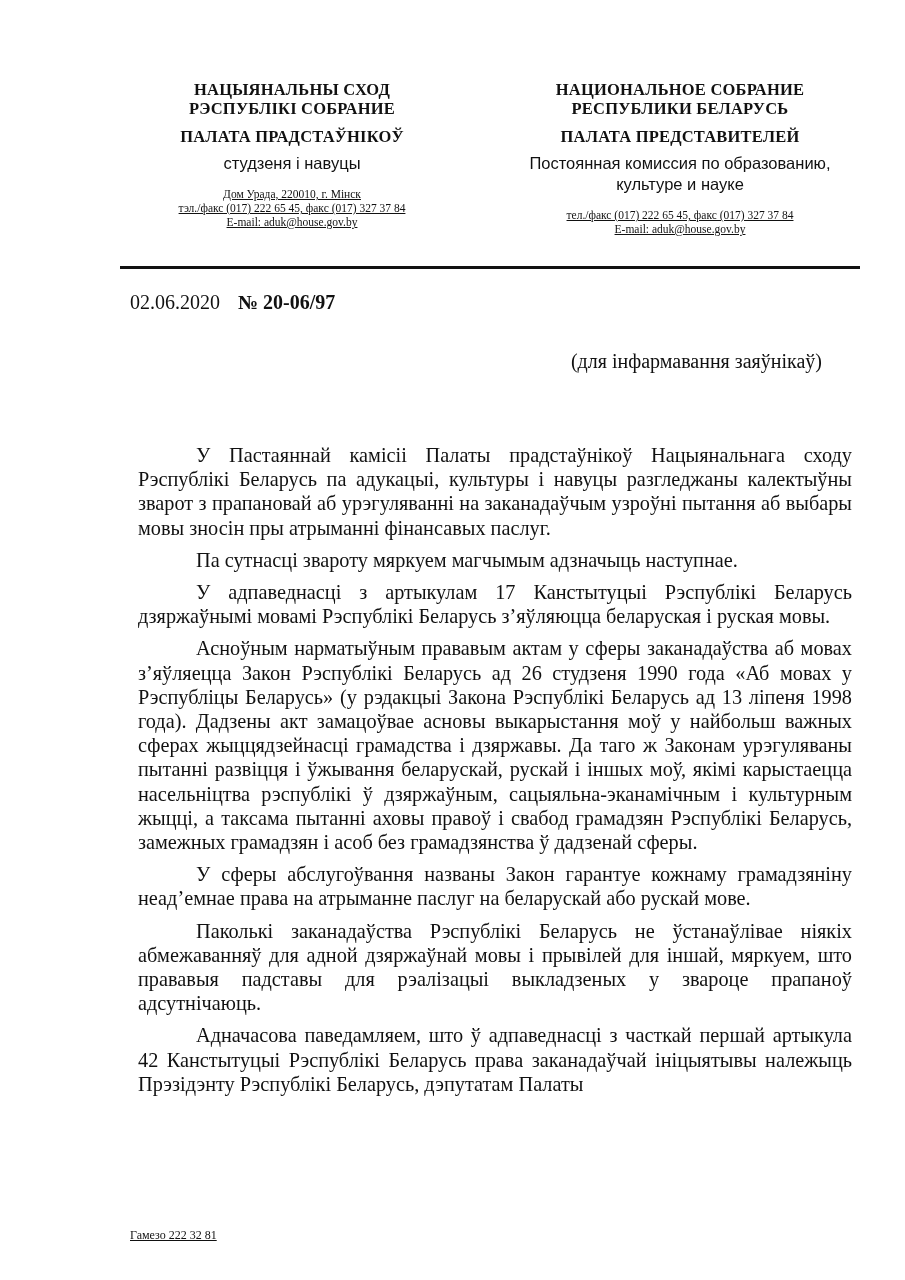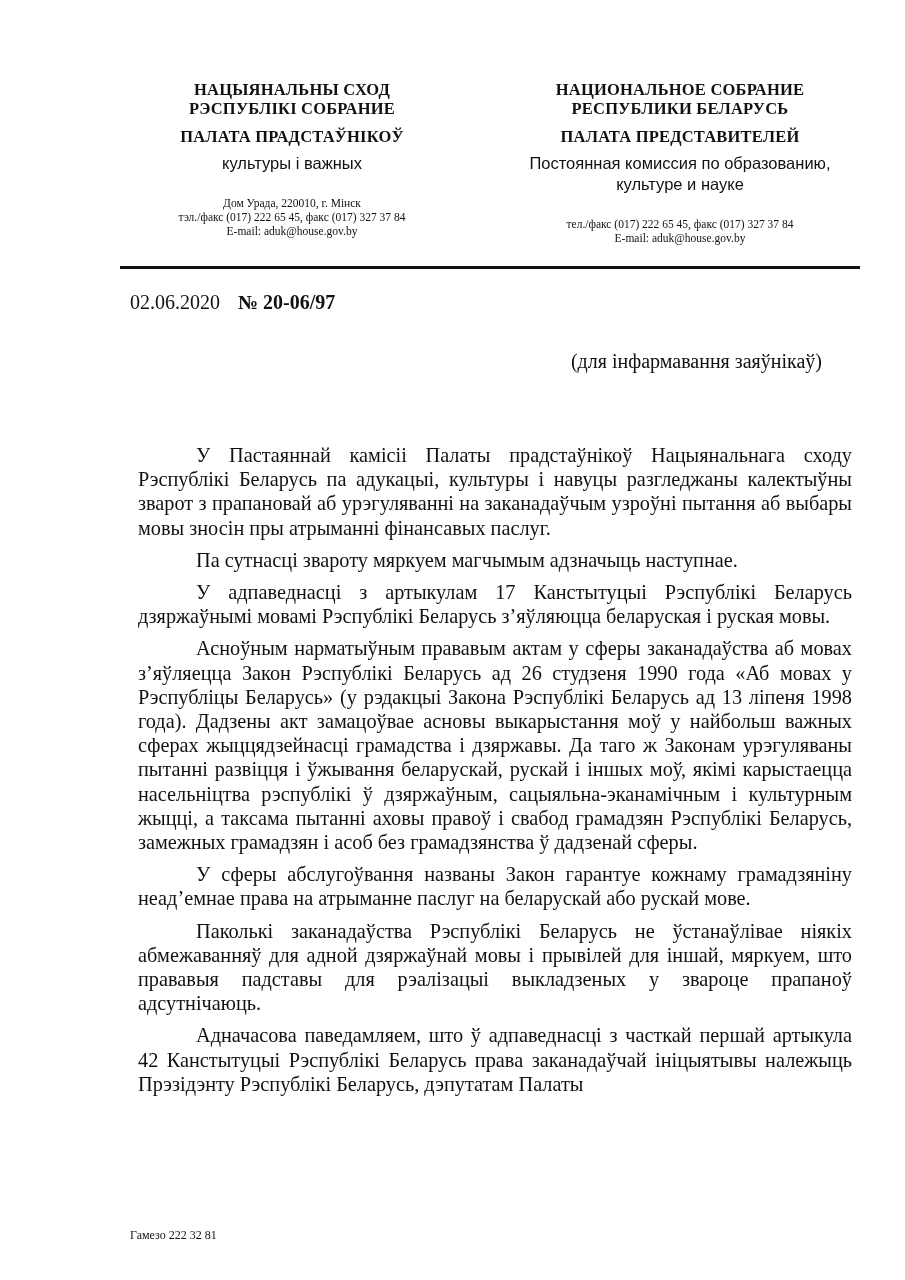--- a/index.html
+++ b/index.html
@@ -5,48 +5,48 @@
   html, body { margin: 0; padding: 0; background: #ffffff; }
   body { width: 905px; height: 1280px; position: relative; overflow: hidden; color: #111; }
   .page { position: absolute; left: 0; top: 0; width: 905px; height: 1010px; background: #fff; }
 
   .hdr-col { position: absolute; top: 80px; text-align: center; }
   .hdr-left { left: 122px; width: 340px; }
   .hdr-right { left: 480px; width: 400px; }
   .org { font-family: "Liberation Serif", serif; font-weight: bold; font-size: 16.5px; line-height: 19px; letter-spacing: 0.2px; }
   .chamber { font-family: "Liberation Serif", serif; font-weight: bold; font-size: 16.5px; line-height: 19px; margin-top: 9px; letter-spacing: 0.2px; }
   .commission { font-family: "Liberation Sans", sans-serif; font-size: 16.5px; line-height: 21px; margin-top: 7px; }
-  .addr { font-family: "Liberation Serif", serif; font-size: 11.5px; line-height: 14px; margin-top: 22px; }
+  .addr { font-family: "Liberation Serif", serif; font-size: 11.5px; line-height: 14px; margin-top: 13px; text-decoration: underline; }
 
   .rule { position: absolute; left: 120px; top: 266px; width: 740px; height: 3px; background: #111; }
 
   .regline { position: absolute; left: 130px; top: 291px; font-family: "Liberation Serif", serif; font-size: 20px; }
   .regline span { display: inline-block; }
   .regline .num { margin-left: 18px; font-weight: bold; }
 
   .addressee { position: absolute; right: 83px; top: 350px; font-family: "Liberation Serif", serif; font-size: 20px; }
 
   .body { position: absolute; left: 130px; top: 435px; width: 730px; font-family: "Liberation Serif", serif; font-size: 20.3px; line-height: 24.2px; }
   .body p { margin: 8px; text-indent: 58px; text-align: justify; }
 
-  .footer { position: absolute; left: 130px; top: 1228px; font-family: "Liberation Serif", serif; font-size: 12px; }
+  .footer { position: absolute; left: 130px; top: 1228px; font-family: "Liberation Serif", serif; font-size: 12px; text-decoration: underline; }
 </style>
 </head>
 <body>
 
 <div class="page">
 
   <div class="hdr-col hdr-left">
     <div class="org">
       <div>НАЦЫЯНАЛЬНЫ СХОД</div>
       <div>РЭСПУБЛІКІ СОБРАНИЕ</div>
     </div>
     <div class="chamber">ПАЛАТА ПРАДСТАЎНІКОЎ</div>
     <div class="commission">
-      <div>культуры і важных</div>
+      <div>студзеня і навуцы</div>
     </div>
     <div class="addr">
       <div>Дом Урада, 220010, г. Мінск</div>
       <div>тэл./факс (017) 222 65 45, факс (017) 327 37 84</div>
       <div>E-mail: aduk@house.gov.by</div>
     </div>
   </div>
 
   <div class="hdr-col hdr-right">
     <div class="org">

